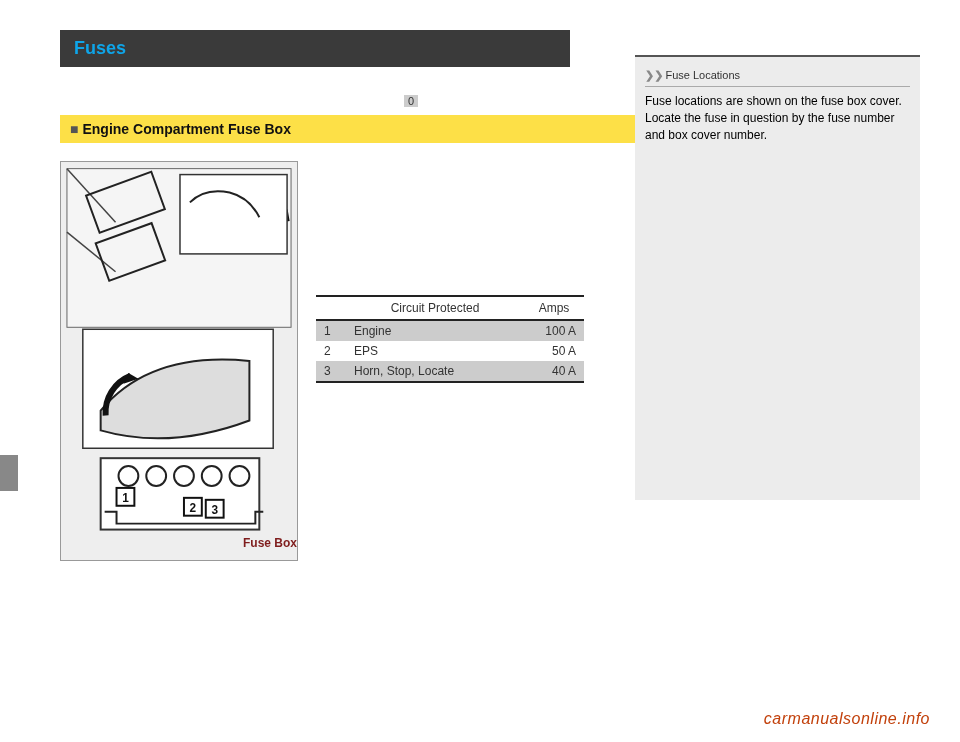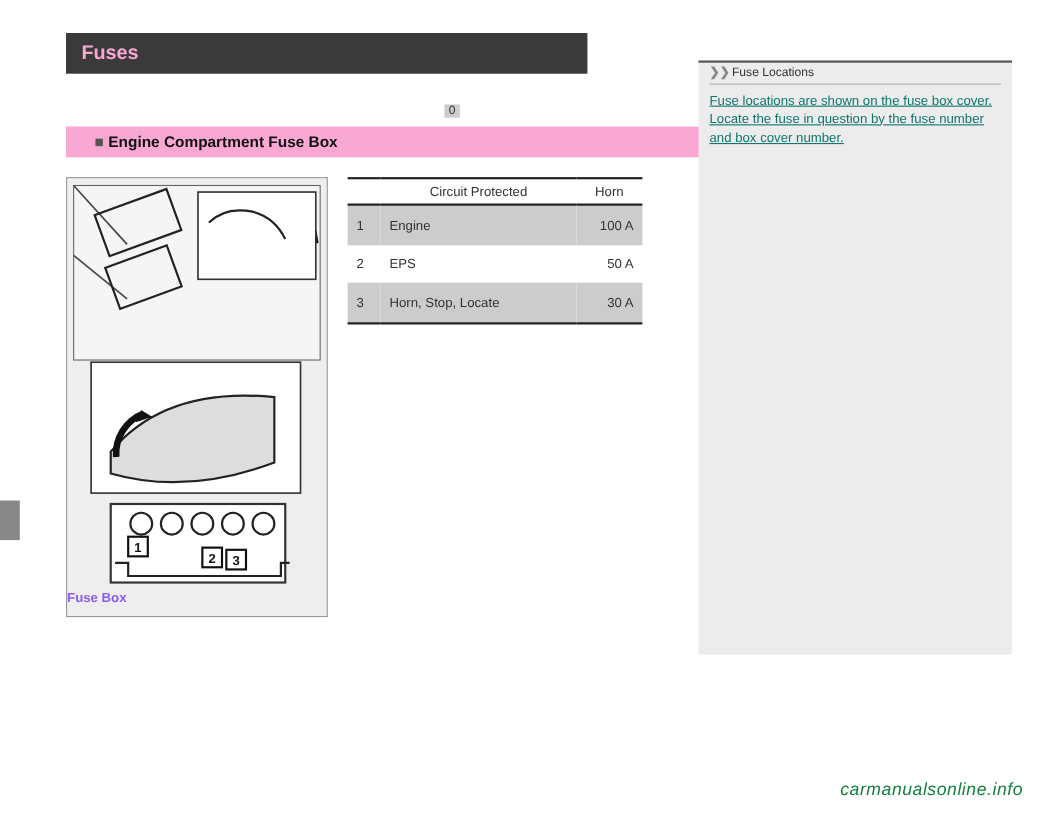--- a/index.html
+++ b/index.html
@@ -15,23 +15,23 @@
       position: relative;
       color: #333;
     }
     .page-container {
       padding: 30px 40px 20px 60px;
       position: relative;
       height: 100%;
     }
     .title-bar {
       background: #3a3a3a;
-      color: #f9a8d4;
+      color: #0ea5e9;
       padding: 8px 14px;
-      width: 474px;
+      width: 510px;
       font-size: 18px;
       font-weight: bold;
       margin-bottom: 28px;
     }
     .content-row {
       display: flex;
       gap: 20px;
     }
     .left-col {
       width: 555px;
@@ -44,22 +44,22 @@
     }
     .page-ref {
       display: inline-block;
       background: #ccc;
       color: #333;
       padding: 0 4px;
       font-size: 11px;
       margin-left: 4px;
     }
     .subsection-header {
-      background: #f9a8d4;
-      padding: 6px 26px;
+      background: #fde047;
+      padding: 6px 10px;
       font-weight: bold;
       font-size: 14px;
       color: #111;
       width: 631px;
     }
     .subsection-marker {
       color: #555;
       margin-right: 4px;
     }
     .subtext {
@@ -81,27 +81,28 @@
       position: relative;
     }
     .diagram-svg {
       width: 100%;
       height: 100%;
     }
     .fuse-box-label {
       position: absolute;
       bottom: 10px;
       width: 100%;
-      text-align: left;
-      font-size: 12px;
-      font-weight: bold;
-      color: #8b5cf6;
+      text-align: right;
+      font-size: 12px;
+      font-weight: bold;
+      color: #7f1d1d;
     }
     .table-stack {
       display: flex;
+      flex-direction: column;
       justify-content: flex-start;
     }
     .located-near-text {
       font-size: 12px;
       color: #444;
       margin-bottom: 120px;
       min-height: 14px;
     }
     .fuse-table {
       border-collapse: collapse;
@@ -134,57 +135,56 @@
     .fuse-table tbody tr:nth-child(odd) {
       background: #ccc;
     }
     .fuse-table tbody tr:last-child td {
       border-bottom: 2px solid #222;
     }
     .right-col {
       width: 312px;
       background: #ececec;
       border-top: 2px solid #555;
-      padding: 2px 10px;
-      height: 540px;
+      padding: 12px 10px;
+      height: 445px;
       margin-top: -40px;
     }
     .info-header {
       font-size: 11px;
       color: #333;
       border-bottom: 1px solid #aaa;
       padding-bottom: 4px;
       margin-bottom: 6px;
     }
     .info-chevron {
       display: inline-block;
       color: #888;
       font-weight: bold;
       margin-right: 2px;
     }
     .info-text {
       font-size: 12px;
-      color: #0f766e;
+      color: #000000;
       line-height: 1.4;
-      text-decoration: underline;
     }
     .side-tab {
       position: absolute;
       left: 0;
       top: 455px;
       width: 18px;
       height: 36px;
       background: #888;
     }
     .watermark {
       position: absolute;
       bottom: 14px;
       right: 30px;
       font-size: 16px;
-      color: #15803d;
+      color: #c2410c;
       font-style: italic;
       letter-spacing: 0.5px;
     }
   </style>
 </head>
 <body>
 
 <div class="page-container">
   <div class="title-bar">
     <span>Fuses</span>
@@ -243,38 +243,38 @@
           <div class="fuse-box-label">Fuse Box</div>
         </div>
 
         <div class="table-stack">
           <div class="located-near-text"></div>
           <table class="fuse-table">
             <thead>
               <tr>
                 <th class="col-num"></th>
                 <th class="col-circuit">Circuit Protected</th>
-                <th class="col-amps">Horn</th>
+                <th class="col-amps">Amps</th>
               </tr>
             </thead>
             <tbody>
               <tr>
                 <td>1</td>
                 <td>Engine</td>
                 <td class="td-amps">100 A</td>
               </tr>
               <tr>
                 <td>2</td>
                 <td>EPS</td>
                 <td class="td-amps">50 A</td>
               </tr>
               <tr>
                 <td>3</td>
                 <td>Horn, Stop, Locate</td>
-                <td class="td-amps">30 A</td>
+                <td class="td-amps">40 A</td>
               </tr>
             </tbody>
           </table>
         </div>
       </div>
     </div>
 
     <div class="right-col">
       <div class="info-header">
         <span class="info-chevron">❯❯</span><span>Fuse Locations</span>

